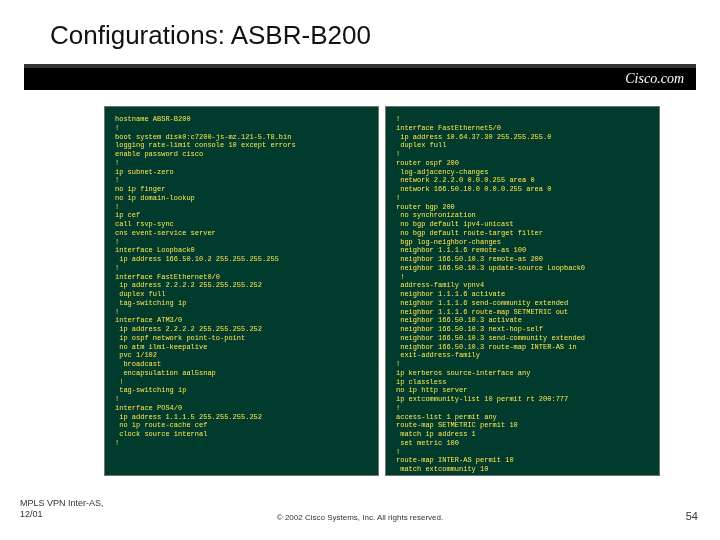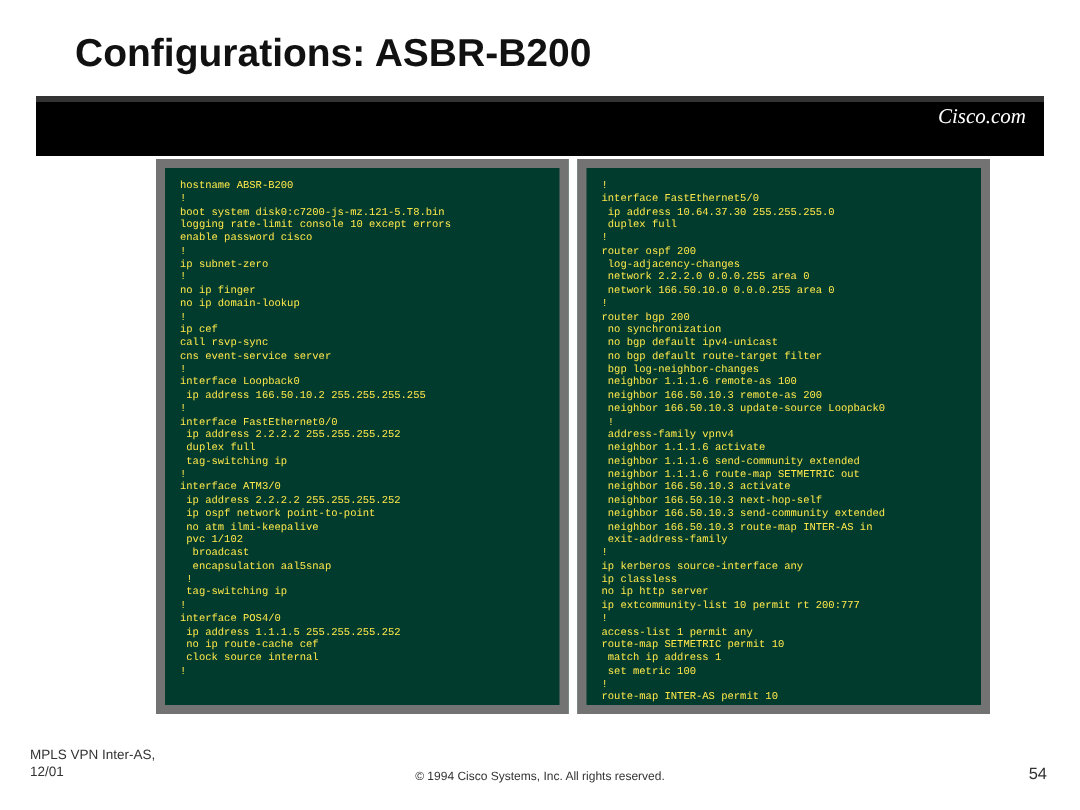--- a/index.html
+++ b/index.html
@@ -15,37 +15,37 @@
     position: relative;
     width: 720px;
     height: 540px;
     box-sizing: border-box;
   }
   .title {
     position: absolute;
     left: 50px;
     top: 20px;
     font-size: 26px;
-    font-weight: bold;
+    font-weight: normal;
     color: #111;
   }
   .title-underline {
     position: absolute;
     left: 24px;
     right: 24px;
     top: 64px;
     height: 4px;
     background: #333;
   }
   .cisco-bar {
     position: absolute;
     left: 24px;
     right: 24px;
     top: 68px;
-    height: 36px;
+    height: 22px;
     background: #000;
     color: #fff;
     text-align: right;
     font-family: "Times New Roman", serif;
     font-style: italic;
     font-size: 14px;
     line-height: 22px;
     padding-right: 12px;
     box-sizing: border-box;
   }
@@ -62,21 +62,21 @@
     flex: 1;
     background: #003b2e;
     color: #ffe84a;
     font-family: "Courier New", Courier, monospace;
     font-size: 7px;
     line-height: 1.25;
     padding: 8px 10px;
     white-space: pre;
     overflow: hidden;
     box-sizing: border-box;
-    border: 6px solid #737373;
+    border: 1px solid #737373;
   }
   .footer-left {
     position: absolute;
     left: 20px;
     bottom: 20px;
     font-size: 9px;
     color: #333;
     line-height: 1.2;
   }
   .footer-center {
@@ -186,16 +186,16 @@
 route-map INTER-AS permit 10
  match extcommunity 10
 !
 end</div>
   </div>
 
   <div class="footer-left">
     <span>MPLS VPN Inter-AS,</span><br>
     <span>12/01</span>
   </div>
-  <div class="footer-center">© 1994 Cisco Systems, Inc. All rights reserved.</div>
+  <div class="footer-center">© 2002 Cisco Systems, Inc. All rights reserved.</div>
   <div class="footer-right">54</div>
 
 </div>
 
 </body></html>

